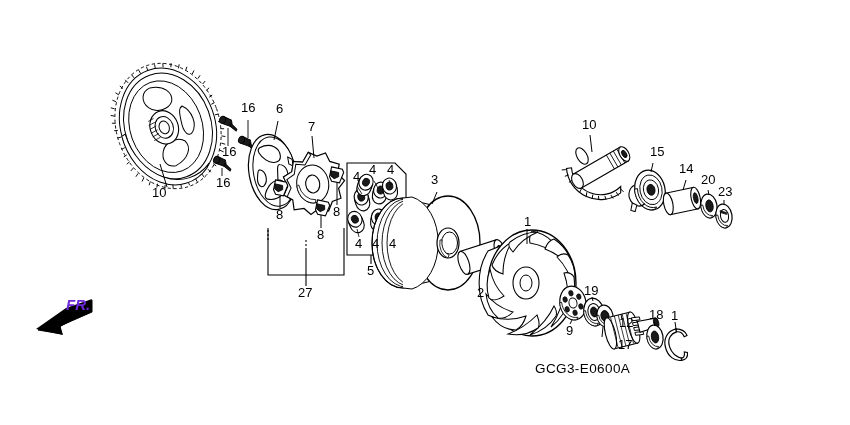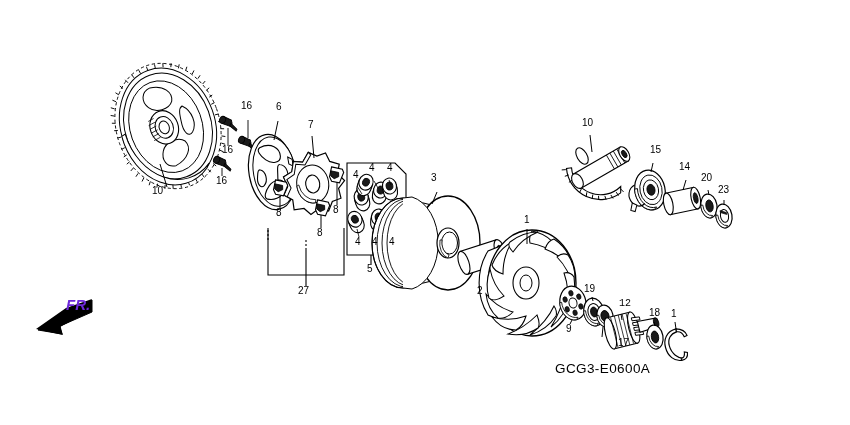--- a/index.html
+++ b/index.html
@@ -18,35 +18,34 @@
   #diagram {
     position: absolute;
     left: 0;
     top: 0;
     width: 850px;
     height: 425px;
   }
   .callout {
     position: absolute;
     font-family: "Liberation Sans", sans-serif;
-    font-size: 10px;
+    font-size: 13px;
     font-weight: 400;
     color: #000000;
     line-height: 1;
     white-space: nowrap;
     letter-spacing: 0px;
   }
   .partcode {
     position: absolute;
     font-family: "Liberation Sans", sans-serif;
     font-size: 13.5px;
     color: #000000;
     letter-spacing: 0.4px;
     white-space: nowrap;
-    margin-left: 20px;
   }
   .frlabel {
     position: absolute;
     font-family: "Liberation Sans", sans-serif;
     font-size: 15px;
     font-weight: bold;
     font-style: italic;
     color: #6d28d9;
     white-space: nowrap;
   }
@@ -459,21 +458,21 @@
   <div class="callout" style="left:477px; top:286px;">2</div>
   <div class="callout" style="left:524px; top:215px;">1</div>
   <div class="callout" style="left:582px; top:118px;">10</div>
   <div class="callout" style="left:650px; top:145px;">15</div>
   <div class="callout" style="left:679px; top:162px;">14</div>
   <div class="callout" style="left:701px; top:173px;">20</div>
   <div class="callout" style="left:718px; top:185px;">23</div>
   <div class="callout" style="left:566px; top:324px;">9</div>
   <div class="callout" style="left:584px; top:284px;">19</div>
   <div class="callout" style="left:596px; top:338px;margin-left:22px;">17</div>
-  <div class="callout" style="left:619px; top:299px;font-family:Liberation Mono, monospace;">12</div>
+  <div class="callout" style="left:619px; top:316px;">12</div>
   <div class="callout" style="left:649px; top:308px;">18</div>
   <div class="callout" style="left:671px; top:309px;">1</div>
 
   <div class="frlabel" style="left:66px; top:296px;">FR.</div>
 
   <div class="partcode" style="left:535px; top:361px;">GCG3-E0600A</div>
 
 </div>
 
 </body></html>

